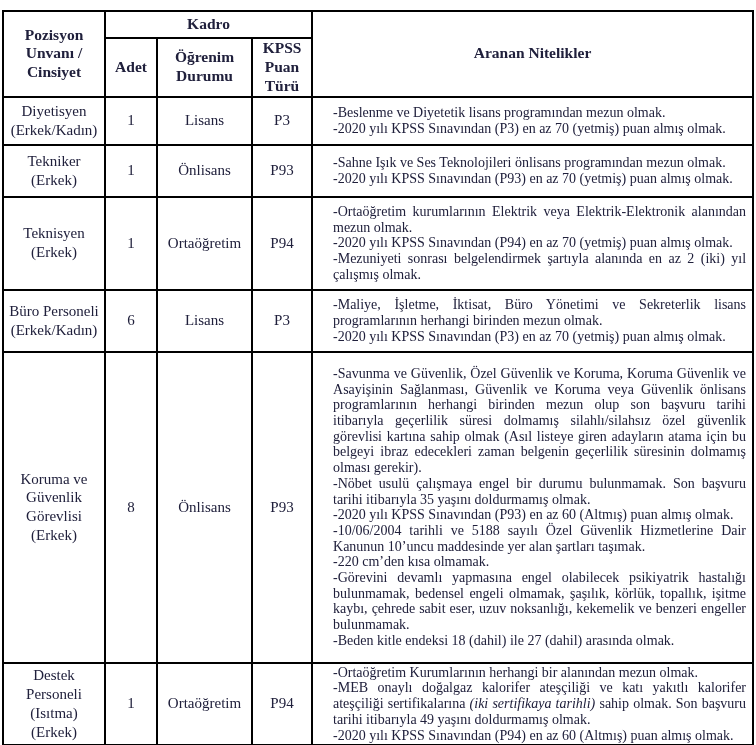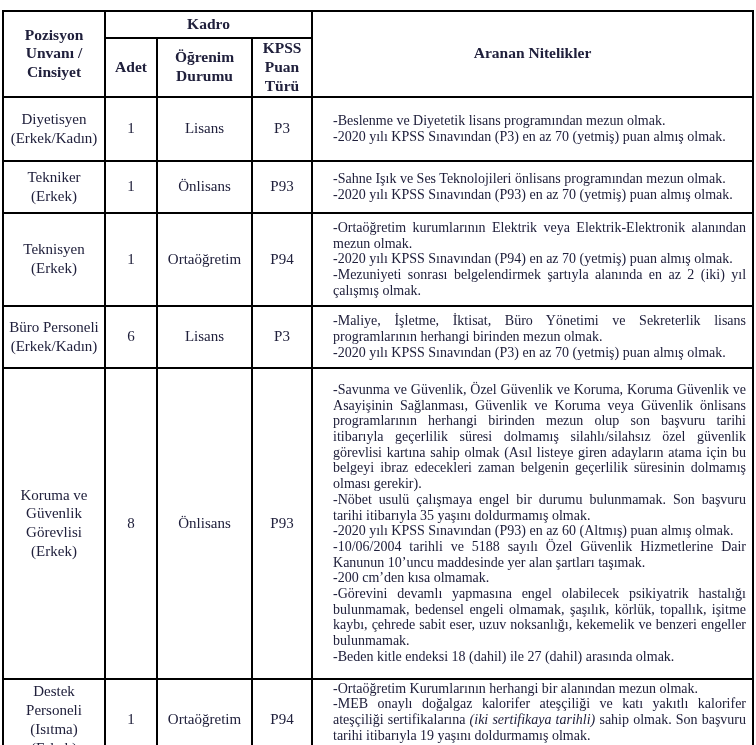--- a/index.html
+++ b/index.html
@@ -77,21 +77,21 @@
     <tr style="height:56px">
       <th>Adet</th>
       <th class="pre">Öğrenim
 Durumu</th>
       <th class="pre">KPSS
 Puan
 Türü</th>
     </tr>
   </thead>
   <tbody>
-    <tr style="height:64px">
+    <tr style="height:48px">
       <td class="c-pos">Diyetisyen
 (Erkek/Kadın)</td>
       <td class="c-num">1</td>
       <td class="c-edu">Lisans</td>
       <td class="c-score">P3</td>
       <td class="c-req">
           <div class="req-item"><span>-Beslenme ve Diyetetik lisans programından mezun olmak.</span></div>
           <div class="req-item"><span>-2020 yılı KPSS Sınavından (P3) en az 70 (yetmiş) puan almış olmak.</span></div>
         </td>
     </tr>
@@ -135,33 +135,33 @@
 Görevlisi
 (Erkek)</td>
       <td class="c-num">8</td>
       <td class="c-edu">Önlisans</td>
       <td class="c-score">P93</td>
       <td class="c-req">
           <div class="req-item"><span>-Savunma ve Güvenlik, Özel Güvenlik ve Koruma, Koruma Güvenlik ve Asayişinin Sağlanması, Güvenlik ve Koruma veya Güvenlik önlisans programlarının herhangi birinden mezun olup son başvuru tarihi itibarıyla geçerlilik süresi dolmamış silahlı/silahsız özel güvenlik görevlisi kartına sahip olmak (Asıl listeye giren adayların atama için bu belgeyi ibraz edecekleri zaman belgenin geçerlilik süresinin dolmamış olması gerekir).</span></div>
           <div class="req-item"><span>-Nöbet usulü çalışmaya engel bir durumu bulunmamak. Son başvuru tarihi itibarıyla 35 yaşını doldurmamış olmak.</span></div>
           <div class="req-item"><span>-2020 yılı KPSS Sınavından (P93) en az 60 (Altmış) puan almış olmak.</span></div>
           <div class="req-item"><span>-10/06/2004 tarihli ve 5188 sayılı Özel Güvenlik Hizmetlerine Dair Kanunun 10’uncu maddesinde yer alan şartları taşımak.</span></div>
-          <div class="req-item"><span>-200 cm’den kısa olmamak.</span></div>
+          <div class="req-item"><span>-220 cm’den kısa olmamak.</span></div>
           <div class="req-item"><span>-Görevini devamlı yapmasına engel olabilecek psikiyatrik hastalığı bulunmamak, bedensel engeli olmamak, şaşılık, körlük, topallık, işitme kaybı, çehrede sabit eser, uzuv noksanlığı, kekemelik ve benzeri engeller bulunmamak.</span></div>
           <div class="req-item"><span>-Beden kitle endeksi 18 (dahil) ile 27 (dahil) arasında olmak.</span></div>
         </td>
     </tr>
     <tr style="height:62px">
       <td class="c-pos">Destek
 Personeli
 (Isıtma)
 (Erkek)</td>
       <td class="c-num">1</td>
       <td class="c-edu">Ortaöğretim</td>
       <td class="c-score">P94</td>
       <td class="c-req">
           <div class="req-item"><span>-Ortaöğretim Kurumlarının herhangi bir alanından mezun olmak.</span></div>
-          <div class="req-item"><span>-MEB onaylı doğalgaz kalorifer ateşçiliği ve katı yakıtlı kalorifer ateşçiliği sertifikalarına </span><span style="font-style: italic;">(iki sertifikaya tarihli)</span><span> sahip olmak. Son başvuru tarihi itibarıyla 19 yaşını doldurmamış olmak.</span></div>
+          <div class="req-item"><span>-MEB onaylı doğalgaz kalorifer ateşçiliği ve katı yakıtlı kalorifer ateşçiliği sertifikalarına </span><span style="font-style: italic;">(iki sertifikaya tarihli)</span><span> sahip olmak. Son başvuru tarihi itibarıyla 49 yaşını doldurmamış olmak.</span></div>
           <div class="req-item"><span>-2020 yılı KPSS Sınavından (P94) en az 60 (Altmış) puan almış olmak.</span></div>
         </td>
     </tr>
   </tbody>
 </table>
 
 </body></html>

